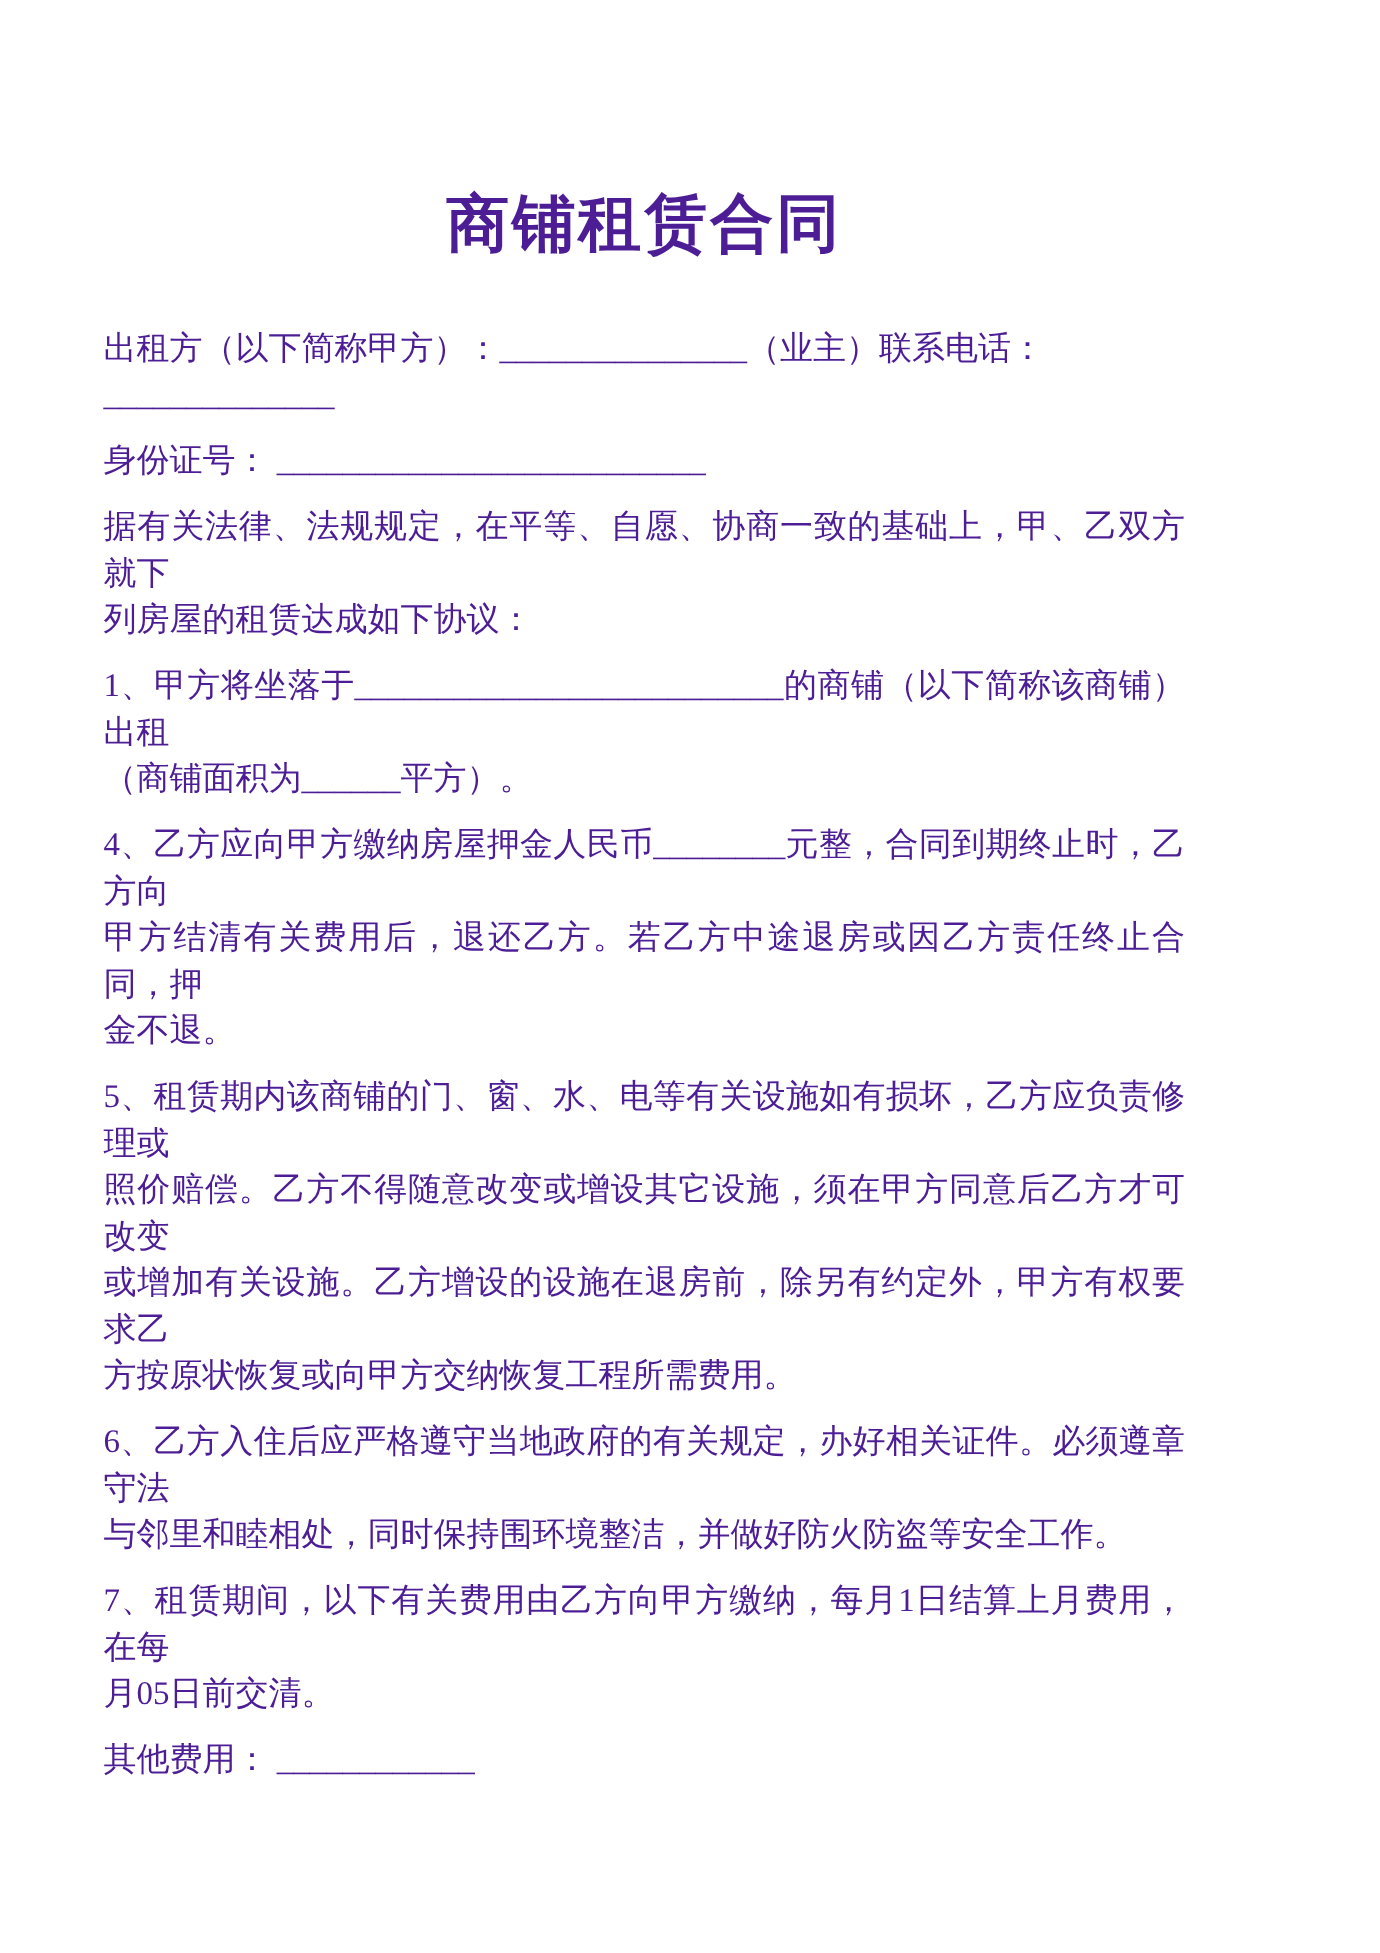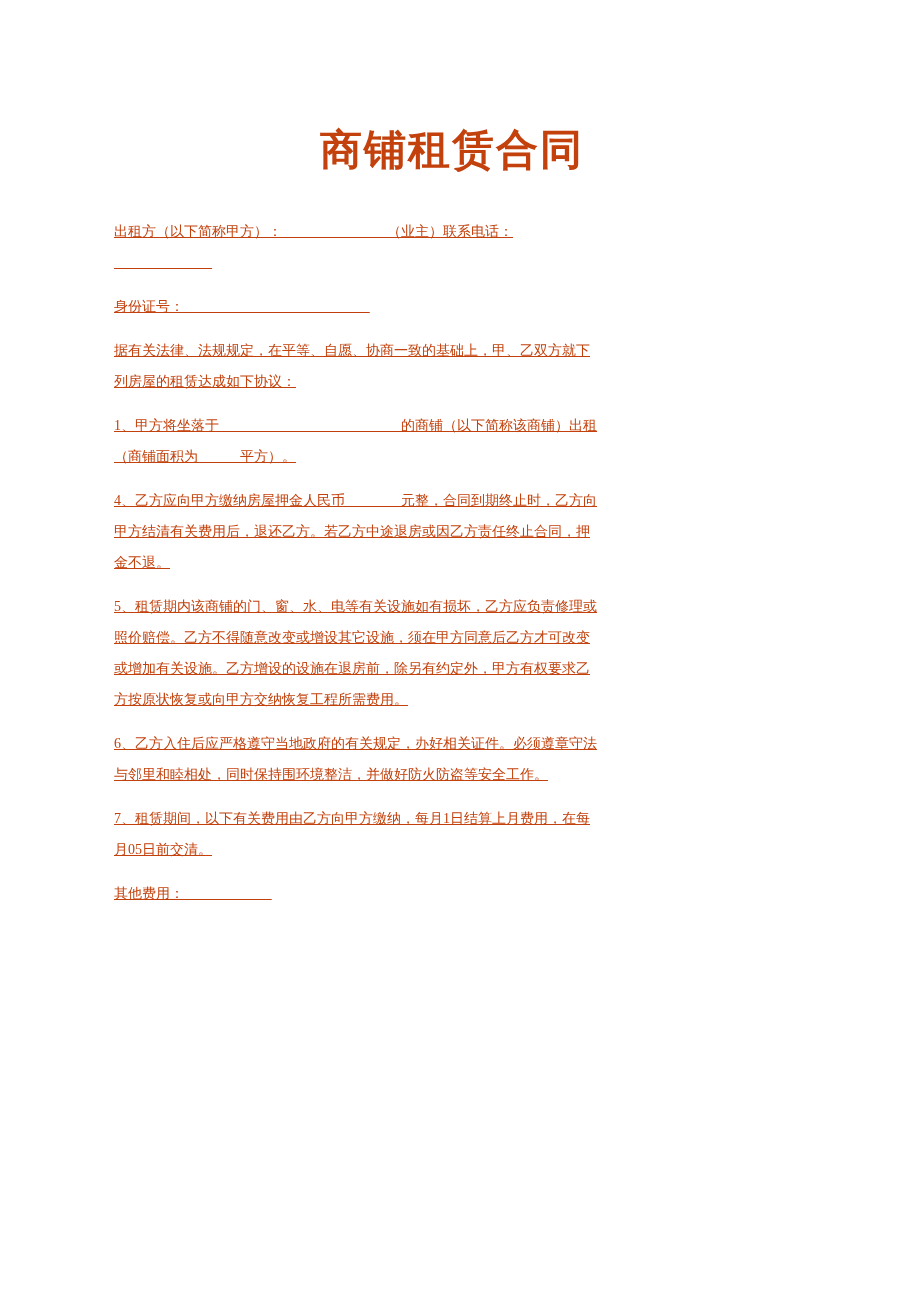--- a/index.html
+++ b/index.html
@@ -6,43 +6,42 @@
     margin: 0;
     padding: 0;
     background: #ffffff;
   }
   .page {
     position: relative;
     box-sizing: border-box;
     width: 920px;
     height: 1302px;
     background: #ffffff;
-    padding: 120px 130px 0 114px;
+    padding: 120px 130px 0 69px;
     font-family: "Liberation Serif", "DejaVu Serif", serif;
-    color: #c2410c;
+    color: #4c1d95;
     overflow: hidden;
   }
   .doc-title {
     font-size: 42px;
     line-height: 60px;
     font-weight: 700;
     text-align: center;
     letter-spacing: 2px;
     margin: 0 0 36px 0;
     white-space: nowrap;
   }
   .para {
-    font-size: 14px;
+    font-size: 22px;
     line-height: 31px;
     margin: 0 0 13px 0;
     white-space: pre-wrap;
     text-align: justify;
     word-break: normal;
     letter-spacing: 0;
-    text-decoration: underline;
   }
 </style>
 </head>
 <body>
 
 <div class="page">
   <h1 class="doc-title">商铺租赁合同</h1>
 
   <p class="para">出租方（以下简称甲方）：_______________（业主）联系电话：
 ______________</p>

